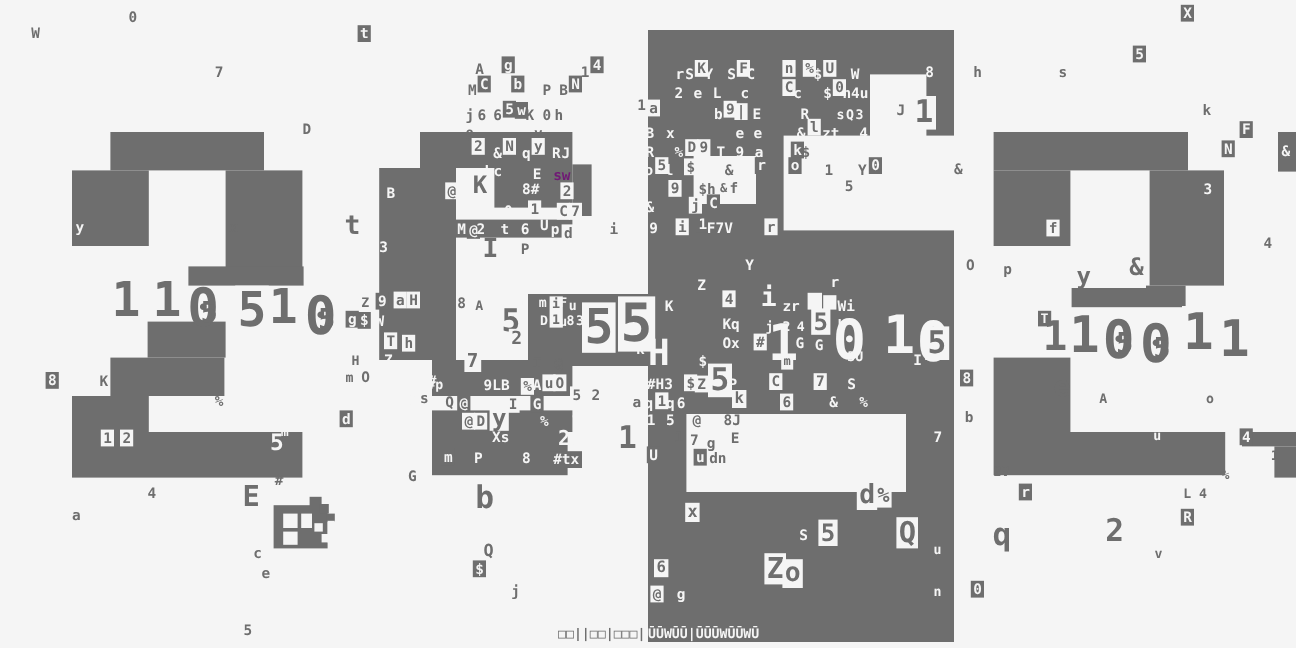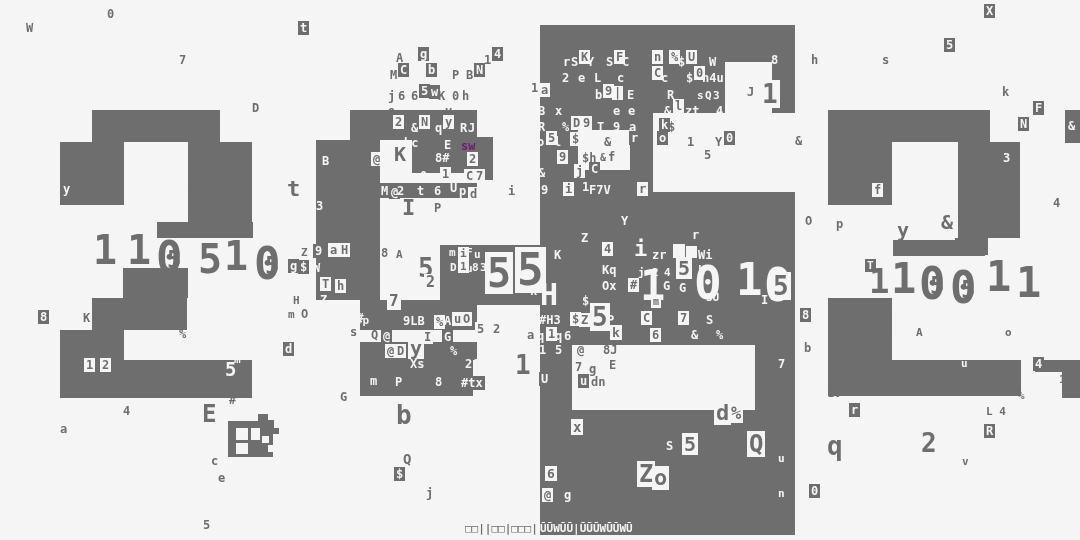--- a/index.html
+++ b/index.html
@@ -233,21 +233,21 @@
     <span class="gl" style="left: 422px; top: 330px; font-size: 12px; color: rgb(110, 110, 110); background: rgb(245, 245, 245); padding: 1px 2px;">I</span>
     <span class="gl" style="left: 442px; top: 330px; font-size: 12px; color: rgb(245, 245, 245); background: rgb(110, 110, 110); padding: 1px 2px;">G</span>
     <span class="gl" style="left: 475px; top: 322px; font-size: 12px; color: rgb(110, 110, 110); background: rgb(245, 245, 245); padding: 1px 2px;">5</span>
     <span class="gl" style="left: 491px; top: 322px; font-size: 12px; color: rgb(110, 110, 110); background: rgb(245, 245, 245); padding: 1px 2px;">2</span>
     <span class="gl" style="left: 385px; top: 344px; font-size: 12px; color: rgb(110, 110, 110); background: rgb(245, 245, 245); padding: 1px 2px;">@</span>
     <span class="gl" style="left: 395px; top: 344px; font-size: 12px; color: rgb(110, 110, 110); background: rgb(245, 245, 245); padding: 1px 2px;">D</span>
     <span class="gl" style="left: 408px; top: 337px; font-size: 20px; color: rgb(110, 110, 110); background: rgb(245, 245, 245); padding: 1px 2px;">y</span>
     <span class="gl" style="left: 450px; top: 345px; font-size: 12px; color: rgb(245, 245, 245);">%</span>
     <span class="gl" style="left: 476px; top: 342px; font-size: 15px; color: rgb(245, 245, 245);">f</span>
     <span class="gl" style="left: 410px; top: 358px; font-size: 12px; color: rgb(245, 245, 245);">Xs</span>
-    <span class="gl" style="left: 465px; top: 358px; font-size: 12px; color: rgb(245, 245, 245);">26</span>
+    <span class="gl" style="left: 465px; top: 358px; font-size: 17px; color: rgb(245, 245, 245);">26</span>
     <span class="gl" style="left: 368px; top: 374px; font-size: 12px; color: rgb(245, 245, 245); background: rgb(110, 110, 110); padding: 1px 2px;">m</span>
     <span class="gl" style="left: 395px; top: 376px; font-size: 12px; color: rgb(245, 245, 245);">P</span>
     <span class="gl" style="left: 435px; top: 376px; font-size: 12px; color: rgb(245, 245, 245);">8</span>
     <span class="gl" style="left: 459px; top: 376px; font-size: 12px; color: rgb(245, 245, 245); background: rgb(110, 110, 110); padding: 1px 2px;">#tx</span>
     <span class="gl" style="left: 515px; top: 352px; font-size: 26px; color: rgb(110, 110, 110);">1</span>
     <span class="gl" style="left: 539px; top: 372px; font-size: 12px; color: rgb(245, 245, 245); background: rgb(110, 110, 110); padding: 1px 2px;">U</span>
     <span class="gl" style="left: 396px; top: 402px; font-size: 26px; color: rgb(110, 110, 110);">b</span>
     <span class="gl" style="left: 403px; top: 452px; font-size: 14px; color: rgb(110, 110, 110);">Q</span>
     <span class="gl" style="left: 394px; top: 467px; font-size: 12px; color: rgb(245, 245, 245); background: rgb(110, 110, 110); padding: 1px 2px;">$</span>
     <span class="gl" style="left: 426px; top: 487px; font-size: 12px; color: rgb(110, 110, 110);">j</span>

